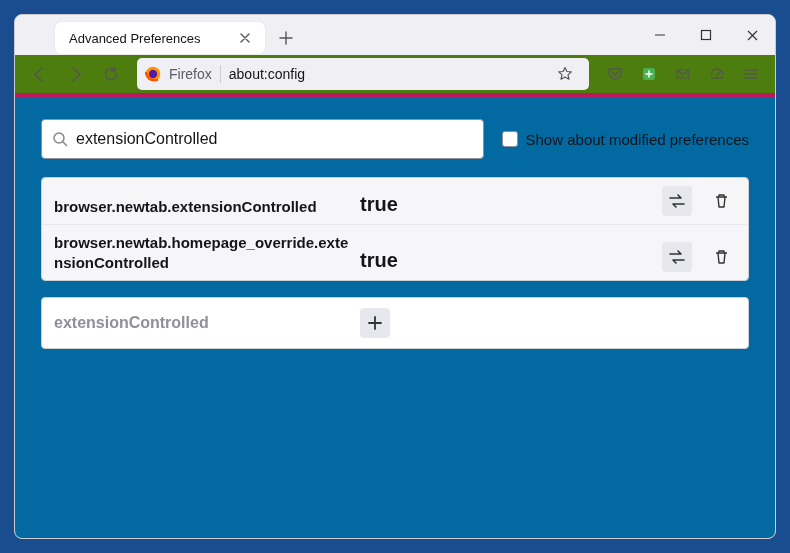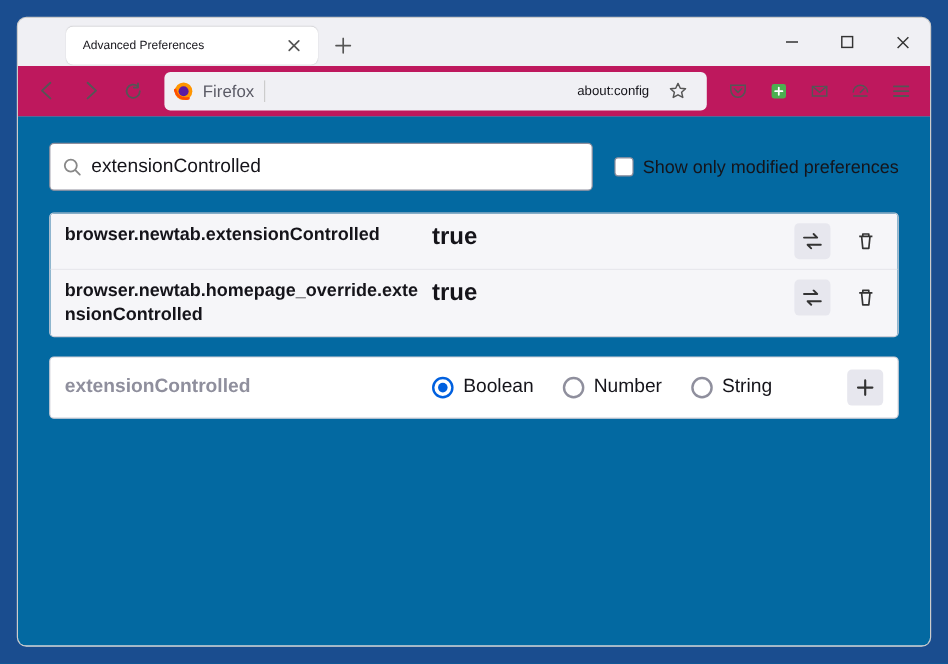--- a/index.html
+++ b/index.html
@@ -32,51 +32,50 @@
     display: flex;
     align-items: center;
     background: #fff;
     border-radius: 6px;
     height: 32px;
     padding: 0 10px 0 14px;
     min-width: 210px;
     margin-top: 6px;
     box-shadow: 0 0 1px rgba(0,0,0,0.2);
   }
-  .tab-title { font-size: 10px; color: #15141a; flex: 1; }
+  .tab-title { font-size: 13px; color: #15141a; flex: 1; }
   .tab-close { width: 20px; height: 20px; display: flex; align-items: center; justify-content: center; color: #555; cursor: pointer; }
   .newtab-btn { width: 30px; height: 30px; display: flex; align-items: center; justify-content: center; margin-left: 6px; margin-top: 6px; color: #555; cursor: pointer; border-radius: 4px; }
   .win-controls { margin-left: auto; display: flex; }
   .win-btn { width: 46px; height: 40px; display: flex; align-items: center; justify-content: center; color: #333; cursor: pointer; }
   .toolbar {
     display: flex;
     align-items: center;
     height: 42px;
-    background: #be185d;
+    background: #4d7c0f;
     padding: 0 8px;
     gap: 4px;
-    border-bottom: 1px solid #be185d;
-    text-align: right;
+    border-bottom: 4px solid #be185d;
   }
   .tbtn { width: 32px; height: 32px; display: flex; align-items: center; justify-content: center; border-radius: 4px; color: #555; cursor: pointer; }
   .urlbar {
     flex: 1;
     height: 32px;
     background: #f0f0f4;
     border-radius: 5px;
     display: flex;
     align-items: center;
     padding: 0 8px;
     gap: 8px;
     margin: 0 6px;
   }
   .ff-icon { width: 16px; height: 16px; }
   .url-host { font-size: 14px; color: #5b5b66; }
   .url-sep { width: 1px; height: 18px; background: #ccc; }
-  .url-path { font-size: 11px; color: #15141a; flex: 1; }
+  .url-path { font-size: 14px; color: #15141a; flex: 1; }
   .url-star { color: #555; }
   .rtools { display: flex; gap: 2px; }
   .content {
     flex: 1;
     background: #0369a1;
     padding: 22px 26px;
     overflow-y: auto;
   }
   .search-row { display: flex; align-items: center; gap: 18px; margin-bottom: 18px; }
   .search-box {
@@ -87,21 +86,21 @@
     display: flex;
     align-items: center;
     padding: 0 10px;
     background: #fff;
   }
   .search-box input { border: none; outline: none; font-size: 16px; flex: 1; color: #15141a; font-family: inherit; }
   .search-icon { color: #888; margin-right: 8px; }
   .modified-check { display: flex; align-items: center; gap: 8px; font-size: 15px; color: #15141a; }
   .chk { width: 16px; height: 16px; border: 1.5px solid #8f8f9d; border-radius: 3px; background: #fff; }
   .pref-table { border: 1px solid #cfcfd8; border-radius: 4px; overflow: hidden; }
-  .pref-row { display: flex; align-items: flex-start; min-height: 44px; padding: 8px 12px; border-bottom: 1px solid #e8e8ed; background: #f6f6f9; }
+  .pref-row { display: flex; align-items: flex-end; min-height: 44px; padding: 8px 12px; border-bottom: 1px solid #e8e8ed; background: #f6f6f9; }
   .pref-row:last-child { border-bottom: none; }
   .pref-name { flex: 0 0 306px; font-size: 15px; font-weight: 700; color: #15141a; word-break: break-word; line-height: 1.3; padding-right: 10px; }
   .pref-value-col { flex: 1; display: flex; align-items: center; font-size: 20px; font-weight: 700; color: #15141a; }
   .pref-actions { display: flex; gap: 14px; }
   .act-btn { width: 30px; height: 30px; display: flex; align-items: center; justify-content: center; background: #e7e7ee; border-radius: 4px; cursor: pointer; color: #333; }
   .new-row { display: flex; align-items: center; min-height: 50px; padding: 10px 12px; border: 1px solid #cfcfd8; border-radius: 4px; margin-top: 16px; background: #fff; }
   .new-name { flex: 0 0 306px; font-size: 16px; font-weight: 700; color: #8f8f9d; }
   .radio-group { flex: 1; display: flex; gap: 24px; align-items: center; }
   .radio-opt { display: flex; align-items: center; gap: 8px; font-size: 16px; color: #15141a; cursor: pointer; }
   .radio { width: 18px; height: 18px; border: 2px solid #8f8f9d; border-radius: 50%; display: flex; align-items: center; justify-content: center; background: #fff; }
@@ -222,21 +221,21 @@
         <span class="search-icon">
           <svg width="16" height="16" viewBox="0 0 16 16">
               <circle cx="7" cy="7" r="5" fill="none" stroke="currentColor" stroke-width="1.5"></circle>
               <path d="M11 11l3.5 3.5" stroke="currentColor" stroke-width="1.5" stroke-linecap="round"></path>
             </svg>
         </span>
         <input type="text" value="extensionControlled" style="">
       </div>
       <label class="modified-check">
         <span class="chk"></span>
-        <span>Show only modified preferences</span>
+        <span>Show about modified preferences</span>
       </label>
     </div>
 
     <div class="pref-table">
       <div class="pref-row">
         <div class="pref-name">browser.newtab.extensionControlled</div>
         <div class="pref-value-col">true</div>
         <div class="pref-actions">
           <div class="act-btn">
             <svg width="18" height="14" viewBox="0 0 18 14">
@@ -263,34 +262,20 @@
             <svg width="15" height="16" viewBox="0 0 15 16">
                 <path d="M2 4h11M5 4V2h5v2M4 4l1 10h5l1-10" fill="none" stroke="currentColor" stroke-width="1.4" stroke-linejoin="round"></path>
               </svg>
           </div>
         </div>
       </div>
     </div>
 
     <div class="new-row">
       <div class="new-name">extensionControlled</div>
-      <div class="radio-group">
-        <label class="radio-opt">
-          <span class="radio checked"></span>
-          <span>Boolean</span>
-        </label>
-        <label class="radio-opt">
-          <span class="radio"></span>
-          <span>Number</span>
-        </label>
-        <label class="radio-opt">
-          <span class="radio"></span>
-          <span>String</span>
-        </label>
-      </div>
       <div class="act-btn">
         <svg width="16" height="16" viewBox="0 0 16 16">
             <path d="M8 2v12M2 8h12" stroke="currentColor" stroke-width="1.8" stroke-linecap="round"></path>
           </svg>
       </div>
     </div>
 
   </div>
 </div>
 

